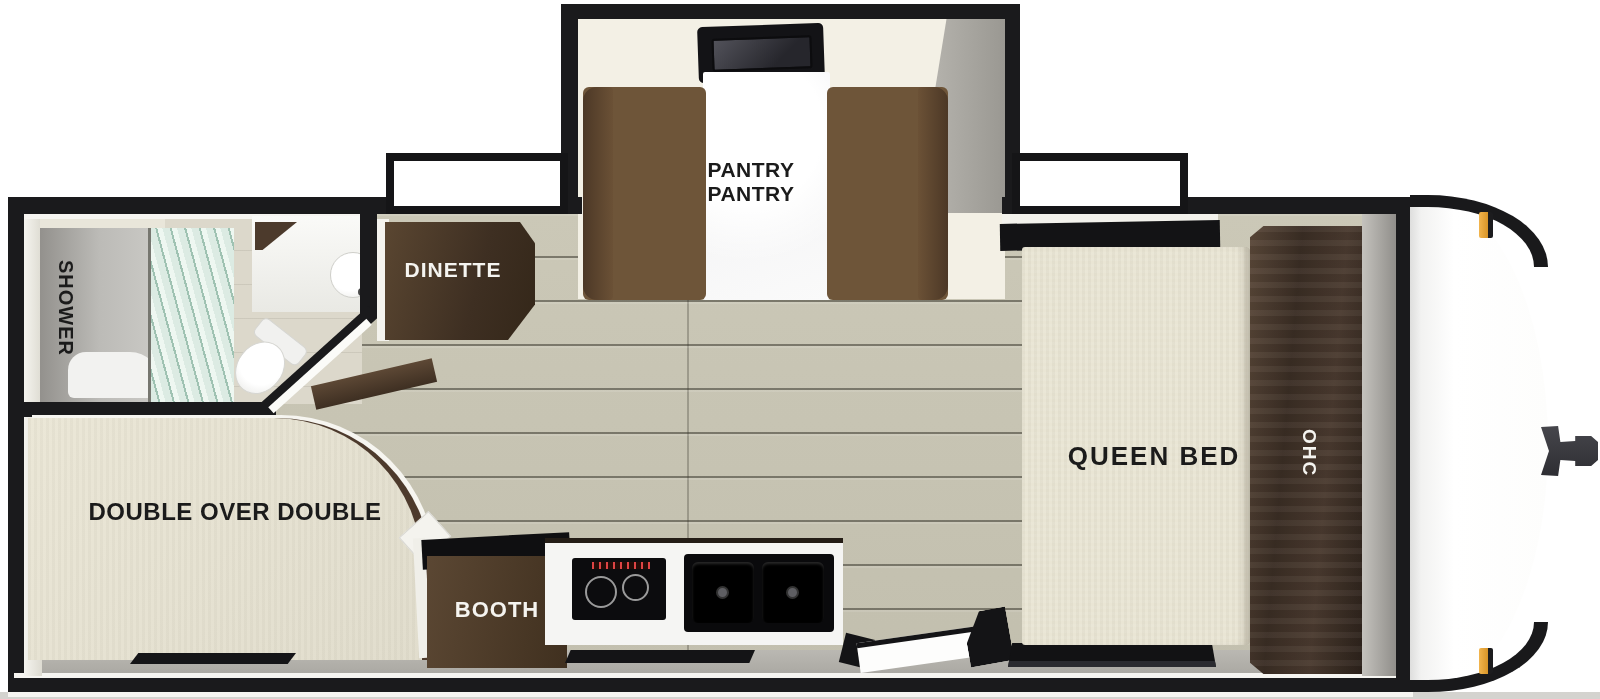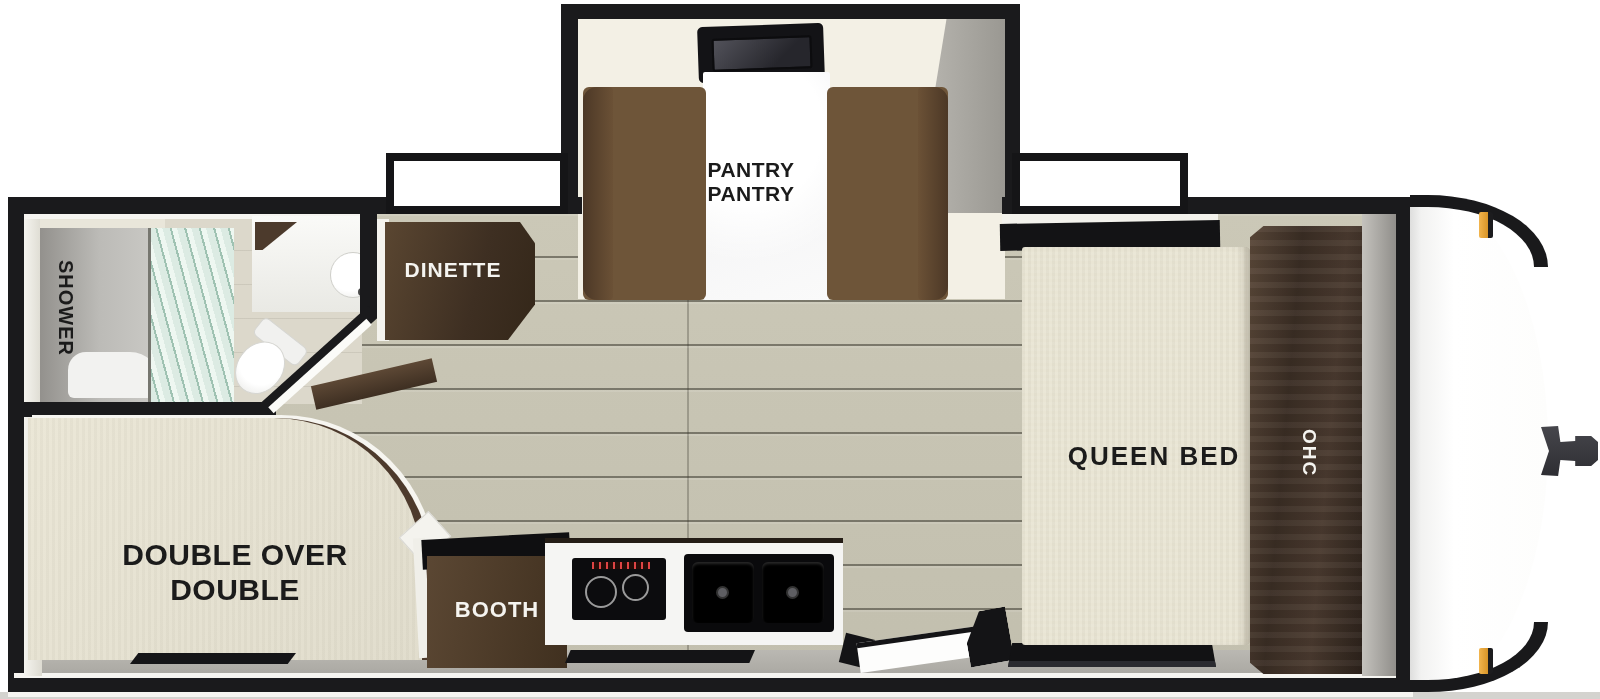--- a/index.html
+++ b/index.html
@@ -58,21 +58,21 @@
      background:linear-gradient(180deg,#5d4835,#3e2f22);}
 
   
   .bunk-curve{left:28px;top:418px;width:404px;height:242px;background:#4d3a2c;
      border-top-right-radius:155px 155px;box-shadow:4px -3px 0 0 #f6f5f0;}
   .bunk-mattress{left:28px;top:418px;width:394px;height:242px;border-top-right-radius:148px 150px;
      background:linear-gradient(135deg,#ebe7d7,#e1ddcd);
      background-image:repeating-linear-gradient(90deg, rgba(120,115,95,.05) 0 3px, rgba(0,0,0,0) 3px 6px),linear-gradient(135deg,#ebe7d7,#e1ddcd);}
   .bunk-window{left:130px;top:653px;width:166px;height:11px;background:#151517;clip-path:polygon(5% 0,100% 0,95% 100%,0 100%);}
   .curve-endcap{left:405px;top:520px;width:40px;height:34px;background:#f4f3ee;border:1px solid #d8d7d2;transform:rotate(-42deg);}
-  .bunk-label{left:75px;top:538px;width:320px;font-size:30px;letter-spacing:.5px;}
+  .bunk-label{left:75px;top:498px;width:320px;font-size:24px;letter-spacing:.5px;}
 
   
   .pantry-trim{left:377px;top:219px;width:12px;height:122px;background:#f4f3ee;}
   .pantry{left:385px;top:222px;width:150px;height:118px;
      clip-path:polygon(0 0,90% 0,100% 18%,100% 70%,82% 100%,0 100%);
      background:linear-gradient(105deg,#5a4631,#3e2f22 60%,#342719);}
   .pantry-label{left:385px;top:258px;width:136px;font-size:21px;letter-spacing:1px;}
 
   
   .slideout-box{left:561px;top:4px;width:459px;height:210px;background:#1a1a1c;}

